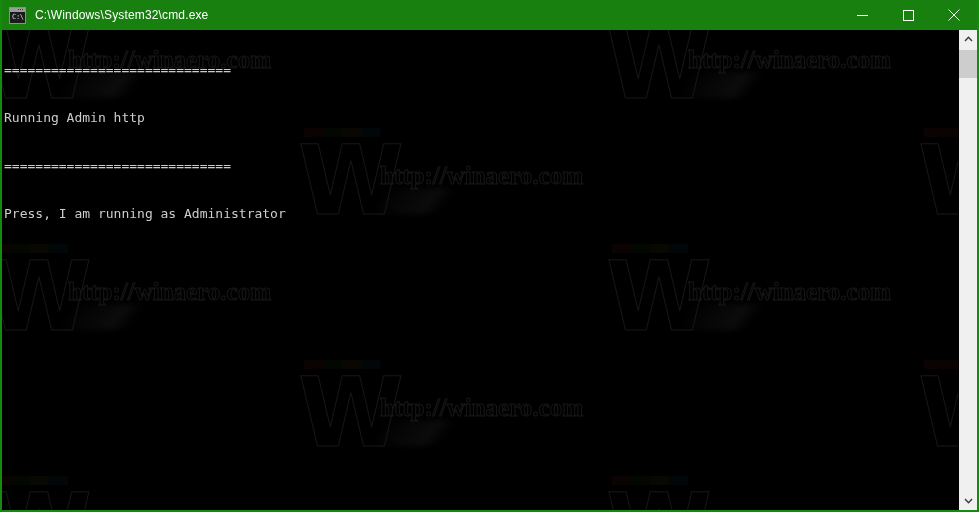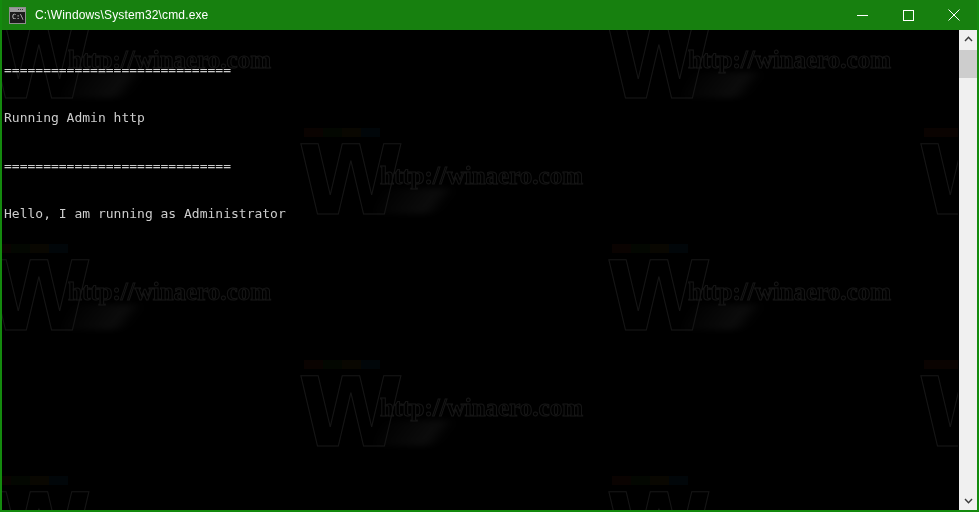--- a/index.html
+++ b/index.html
@@ -357,21 +357,21 @@
               <span style="background: rgb(14, 74, 110);"></span>
             </div>
             <div class="wm-w">W</div>
           </div>
         </div>
 
       <div class="console-text" style="color: rgb(204, 204, 204);">
         <div class="line">=============================</div>
         <div class="line">Running Admin http</div>
         <div class="line">=============================</div>
-        <div class="line">Hello, I am running as Administrator</div>
+        <div class="line">Press, I am running as Administrator</div>
       </div>
 
     </div>
 
     <div class="scrollbar">
       <div class="sb-arrow">
         <svg width="9" height="6" viewBox="0 0 9 6">
           <path d="M1 5 L4.5 1.2 L8 5" stroke="#3c3c3c" stroke-width="1.4" fill="none"></path>
         </svg>
       </div>

